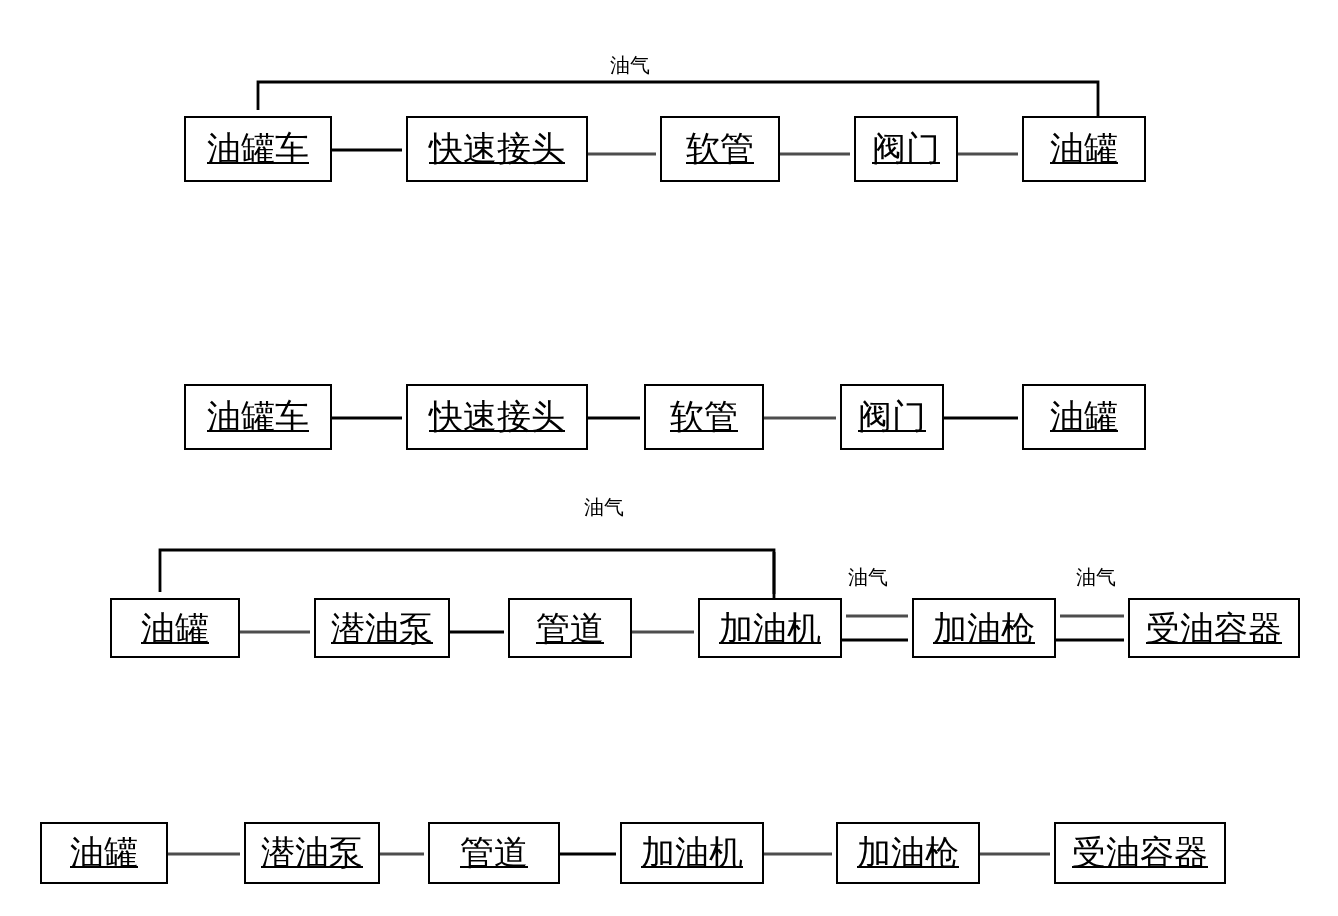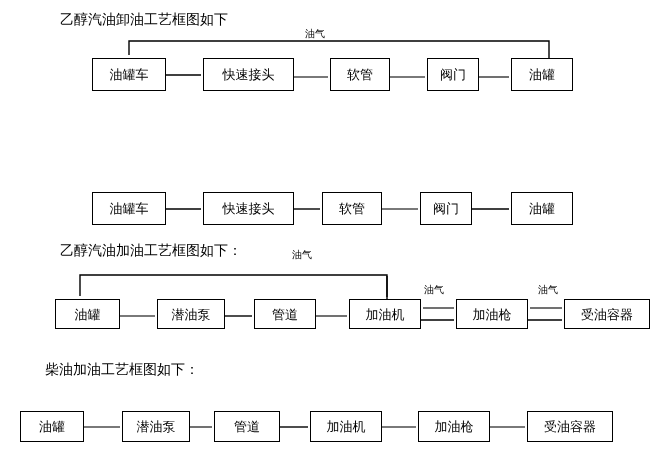--- a/index.html
+++ b/index.html
@@ -21,27 +21,28 @@
     color: #000000;
     white-space: nowrap;
     line-height: 1;
   }
   .node {
     position: absolute;
     box-sizing: border-box;
     border: 1px solid #000000;
     background: #ffffff;
     color: #000000;
-    font-size: 13px;
+    font-size: 17px;
     display: flex;
     align-items: center;
     justify-content: center;
     white-space: nowrap;
     line-height: 1;
     z-index: 3;
+    text-decoration: underline;
   }
   .edge-label {
     position: absolute;
     font-size: 10px;
     color: #000000;
     white-space: nowrap;
     line-height: 1;
     z-index: 4;
   }
   svg.wires {
@@ -107,49 +108,46 @@
 
     <g>
       <line x1="84" y1="427" x2="120" y2="427" stroke="#4d4d4d" stroke-width="1.6" marker-end="url(#ah-gray)"></line>
       <line x1="190" y1="427" x2="212" y2="427" stroke="#4d4d4d" stroke-width="1.6" marker-end="url(#ah-gray)"></line>
       <line x1="280" y1="427" x2="308" y2="427" stroke="#000000" stroke-width="1.4" marker-end="url(#ah-black)"></line>
       <line x1="382" y1="427" x2="416" y2="427" stroke="#4d4d4d" stroke-width="1.6" marker-end="url(#ah-gray)"></line>
       <line x1="490" y1="427" x2="525" y2="427" stroke="#4d4d4d" stroke-width="1.6" marker-end="url(#ah-gray)"></line>
     </g>
   </svg>
 
-  <div class="section-title" style="left:60px; top:12px;">乙醇汽油卸油工艺框图如下</div>
   <div class="edge-label" style="left:305px; top:29px;">油气</div>
 
   <div class="node" style="left:92px; top:58px; width:74px; height:33px;">油罐车</div>
   <div class="node" style="left:203px; top:58px; width:91px; height:33px;">快速接头</div>
   <div class="node" style="left:330px; top:58px; width:60px; height:33px;">软管</div>
   <div class="node" style="left:427px; top:58px; width:52px; height:33px;">阀门</div>
   <div class="node" style="left:511px; top:58px; width:62px; height:33px;">油罐</div>
 
 
   <div class="node" style="left:92px; top:192px; width:74px; height:33px;">油罐车</div>
   <div class="node" style="left:203px; top:192px; width:91px; height:33px;">快速接头</div>
   <div class="node" style="left:322px; top:192px; width:60px; height:33px;">软管</div>
   <div class="node" style="left:420px; top:192px; width:52px; height:33px;">阀门</div>
   <div class="node" style="left:511px; top:192px; width:62px; height:33px;">油罐</div>
 
-  <div class="section-title" style="left:60px; top:243px;">乙醇汽油加油工艺框图如下：</div>
   <div class="edge-label" style="left:292px; top:250px;">油气</div>
   <div class="edge-label" style="left:424px; top:285px;">油气</div>
   <div class="edge-label" style="left:538px; top:285px;">油气</div>
 
   <div class="node" style="left:55px; top:299px; width:65px; height:30px;">油罐</div>
   <div class="node" style="left:157px; top:299px; width:68px; height:30px;">潜油泵</div>
   <div class="node" style="left:254px; top:299px; width:62px; height:30px;">管道</div>
   <div class="node" style="left:349px; top:299px; width:72px; height:30px;">加油机</div>
   <div class="node" style="left:456px; top:299px; width:72px; height:30px;">加油枪</div>
   <div class="node" style="left:564px; top:299px; width:86px; height:30px;">受油容器</div>
 
-  <div class="section-title" style="left:45px; top:362px;">柴油加油工艺框图如下：</div>
 
   <div class="node" style="left:20px; top:411px; width:64px; height:31px;">油罐</div>
   <div class="node" style="left:122px; top:411px; width:68px; height:31px;">潜油泵</div>
   <div class="node" style="left:214px; top:411px; width:66px; height:31px;">管道</div>
   <div class="node" style="left:310px; top:411px; width:72px; height:31px;">加油机</div>
   <div class="node" style="left:418px; top:411px; width:72px; height:31px;">加油枪</div>
   <div class="node" style="left:527px; top:411px; width:86px; height:31px;">受油容器</div>
 
 </div>
 

